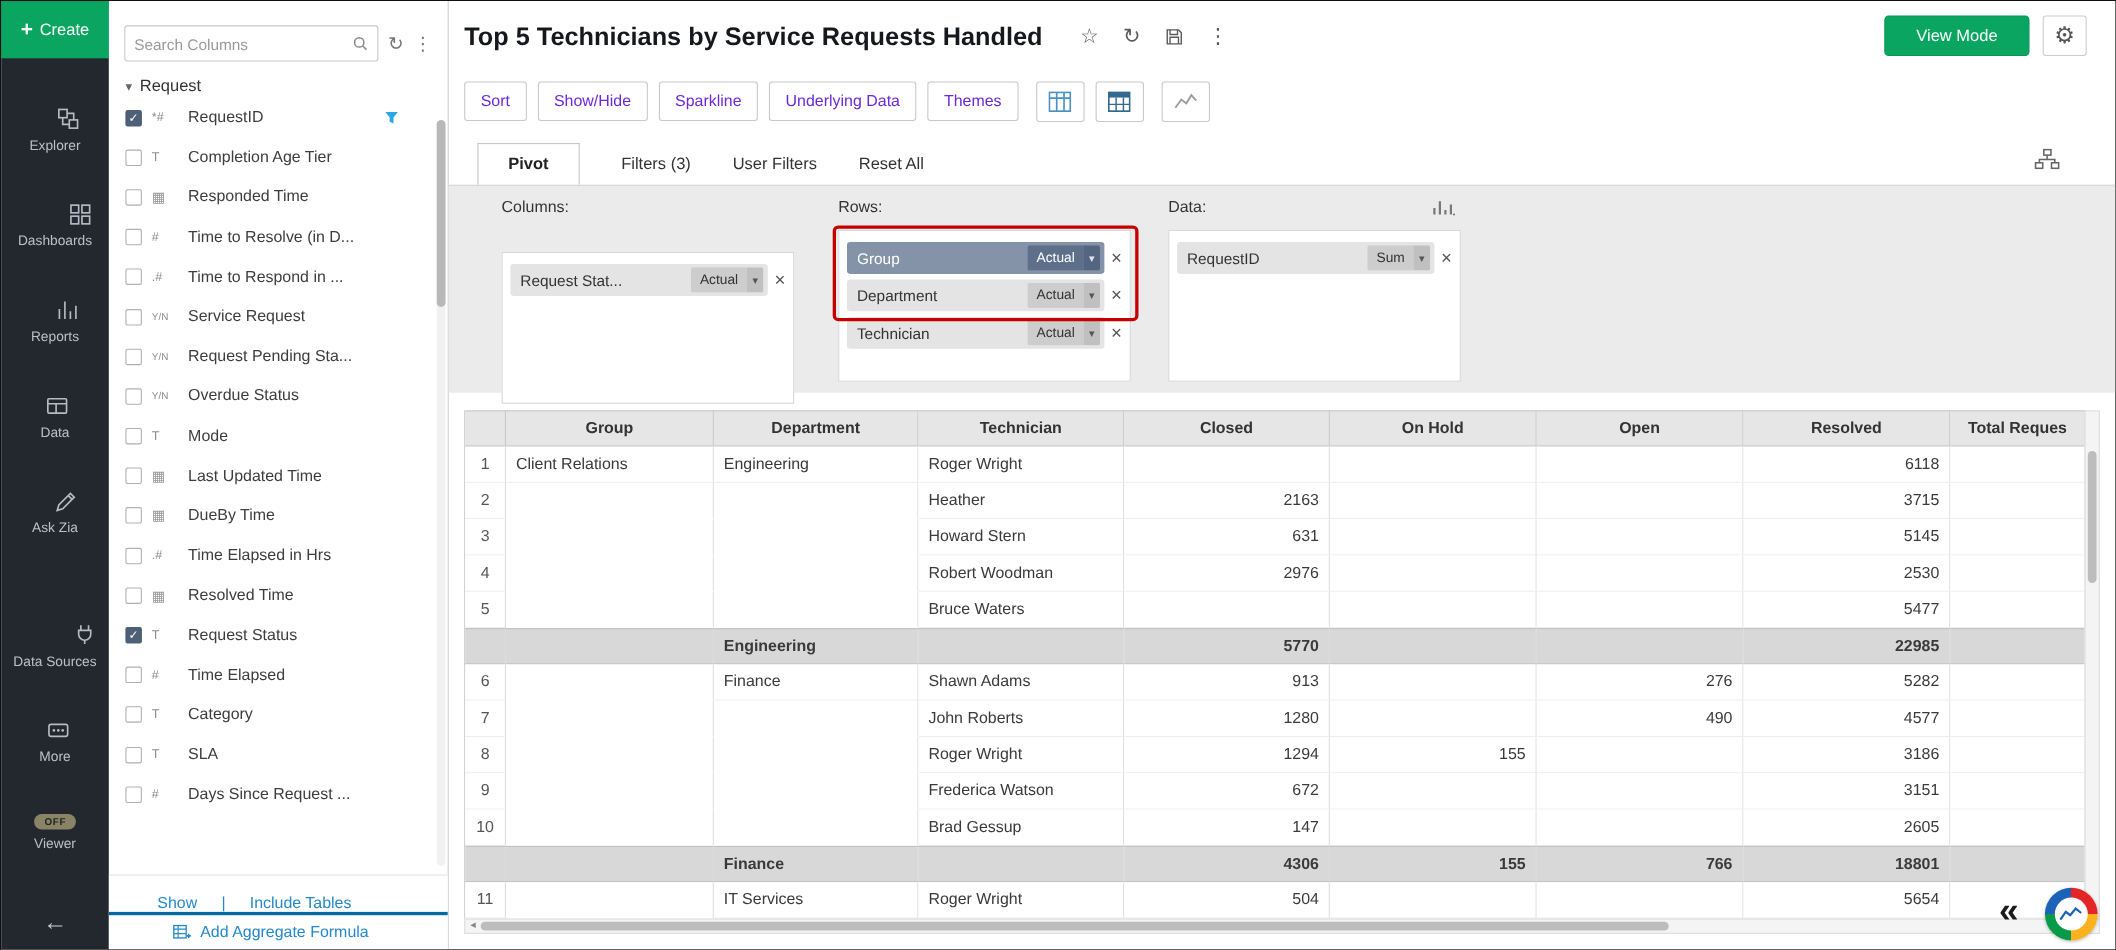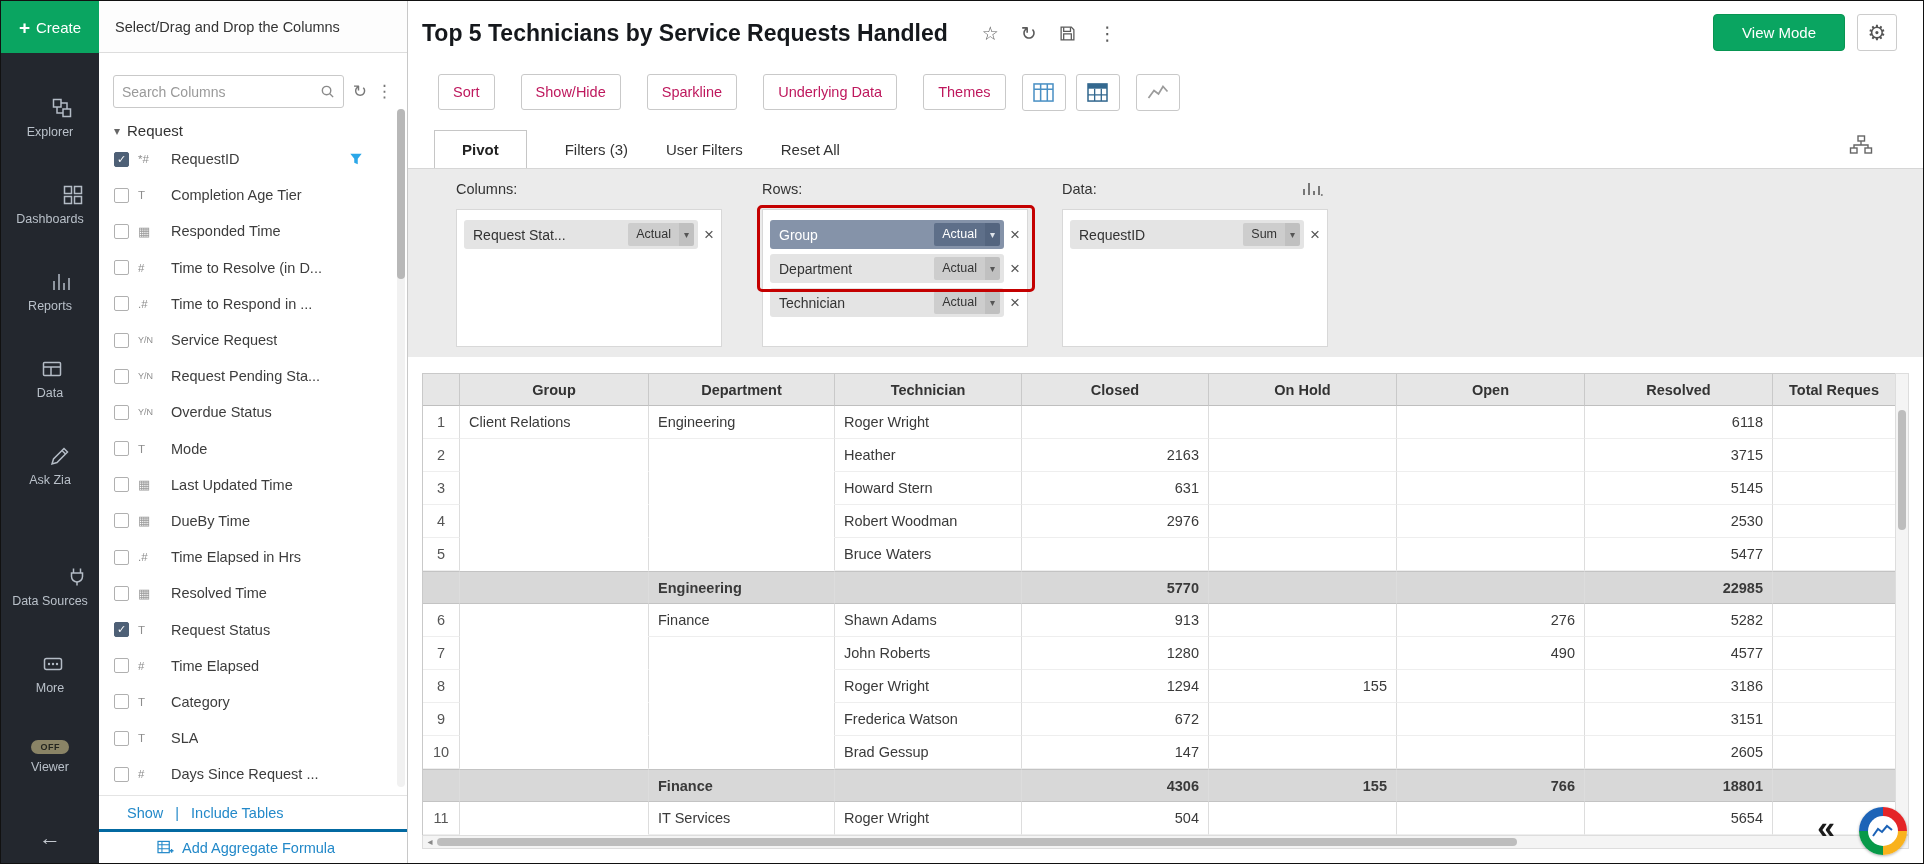--- a/index.html
+++ b/index.html
@@ -32,35 +32,35 @@
   .frow{height:36.2px;display:flex;align-items:center;padding-left:15px;gap:9px;cursor:pointer;}
   .cbx{width:15px;height:15px;border:1px solid #b0b0b0;border-radius:2px;flex:none;font-size:11px;color:#fff;display:flex;align-items:center;justify-content:center;background:#fff;}
   .cbx.on{background:#4e6076;border-color:#4e6076;}
   .ficon{width:24px;font-size:11.5px;color:#8d8d8d;flex:none;}
   .ficon.cal{font-size:13px;color:#9a9a9a;}
   .ficon.yn{font-size:9px;}
   .fname{font-size:14.5px;color:#3d3d3d;white-space:nowrap;overflow:hidden;}
   .funnel{margin-left:auto;margin-right:44px;flex:none;}
   .panel-scrollbar{position:absolute;right:2px;top:108px;bottom:76px;width:8px;background:#f1f1f1;border-radius:4px;}
   .panel-scrollbar .thumb{position:absolute;top:0;width:8px;height:170px;background:#b8b8b8;border-radius:4px;}
-  .show-row{position:absolute;bottom:34px;left:0;right:0;height:34px;border-top:1px solid #e4e4e4;display:flex;align-items:center;padding-left:28px;gap:12px;font-size:14.5px;background:#fff;}
+  .show-row{position:absolute;bottom:34px;left:0;right:0;height:34px;border-top:1px solid #e4e4e4;display:flex;align-items:flex-end;padding-left:44px;gap:22px;font-size:14.5px;background:#fff;}
   .addagg-row{position:absolute;bottom:0;left:0;right:0;height:34px;border-top:3px solid #0369a1;display:flex;align-items:center;padding-left:58px;gap:8px;font-size:14.5px;background:#fff;cursor:pointer;}
   .blue{color:#2389c9;cursor:pointer;}
   .sep{color:#2389c9;}
 
   
   .main{position:absolute;left:407px;top:0;right:0;bottom:0;background:#fff;}
   .titlebar{position:absolute;top:0;left:0;right:0;height:64px;display:flex;align-items:center;padding-left:14px;gap:22px;}
   .titlebar h1{font-size:23px;font-weight:700;color:#15181c;margin-right:12px;white-space:nowrap;}
   .tico{color:#5a5a5a;font-size:19px;cursor:pointer;line-height:1;}
   .viewmode{position:absolute;right:78px;top:13px;height:37px;padding:0 28px;background:#0aa561;color:#fff;border:1px solid #089552;border-radius:4px;font-size:15px;font-family:"Liberation Sans",sans-serif;cursor:pointer;}
   .gearbox{position:absolute;right:26px;top:13px;width:40px;height:37px;border:1px solid #ccc;border-radius:3px;display:flex;align-items:center;justify-content:center;font-size:21px;color:#555;cursor:pointer;}
 
   .toolbar{position:absolute;top:64px;left:0;right:0;height:54px;display:flex;align-items:center;padding-left:14px;gap:10px;}
-  .tbtn{border:1px solid #c9c9c9;border-radius:3px;background:#fff;padding:9px 14px;font-size:14.5px;color:#be185d;font-family:"Liberation Sans",sans-serif;cursor:pointer;margin-left:16px;}
+  .tbtn{border:1px solid #c9c9c9;border-radius:3px;background:#fff;padding:9px 14px;font-size:14.5px;color:#6d28d9;font-family:"Liberation Sans",sans-serif;cursor:pointer;}
   .ibtn{width:44px;height:37px;border:1px solid #c9c9c9;border-radius:3px;background:#fff;display:flex;align-items:center;justify-content:center;cursor:pointer;}
   .ibtn.gap{margin-left:6px;}
 
   .tabs{position:absolute;top:118px;left:0;right:0;height:49px;display:flex;align-items:flex-end;padding-left:26px;gap:38px;}
   .tab-active{height:38px;padding:0 27px;display:flex;align-items:center;border:1px solid #c6c6c6;border-bottom:none;background:#fff;font-weight:700;font-size:15px;color:#222;cursor:pointer;}
   .tab{margin-bottom:10px;font-size:15px;color:#333;cursor:pointer;}
   .reset{margin-bottom:10px;font-size:15px;}
   .sitemap{position:absolute;right:50px;top:134px;cursor:pointer;}
 
   .config{position:absolute;top:167px;left:0;right:0;height:189px;background:#ebebeb;border-top:1px solid #d6d6d6;}
@@ -166,23 +166,20 @@
       <span class="nav-label">More</span>
     </div>
     <div class="nav-item">
       <span class="off-pill">OFF</span>
       <span class="nav-label">Viewer</span>
     </div>
     <span class="back-arrow">←</span>
   </aside>
 
   <section class="fields-panel">
-    <div class="fp-header">
-      <span>Select/Drag and Drop the Columns</span>
-    </div>
     <div class="search-row">
       <div class="search-box">
         <input placeholder="Search Columns" style="">
         <svg width="15" height="15" viewBox="0 0 16 16">
             <circle cx="7" cy="7" r="4.5" fill="none" stroke="#8a8a8a" stroke-width="1.5"></circle>
             <line x1="10.5" y1="10.5" x2="14" y2="14" stroke="#8a8a8a" stroke-width="1.5"></line>
           </svg>
       </div>
       <span class="mini-icon">↻</span>
       <span class="mini-icon">⋮</span>
@@ -365,21 +362,21 @@
     <div class="config">
       <span class="shelf-label" style="left:48px;">Columns:</span>
       <span class="shelf-label" style="left:354px;">Rows:</span>
       <span class="shelf-label" style="left:654px;">Data:</span>
       <span class="data-shelf-icon">
         <svg width="22" height="16" viewBox="0 0 22 16">
             <path d="M3 14V8M8 14V2M13 14v-4M18 14V5" stroke="#777" stroke-width="2" fill="none"></path>
             <circle cx="20.8" cy="14" r="1" fill="#777"></circle>
           </svg>
       </span>
-      <div class="shelf-box" style="left:48px;">
+      <div class="shelf-box" style="left:48px;margin-top:20px;">
           <div class="chip-row">
             <span class="chip-body">
               <span class="chip-name">Request Stat...</span>
               <span class="agg">
                 <span class="agg-label">Actual</span>
                 <span class="agg-caret">▾</span>
               </span>
             </span>
             <span class="chip-x">×</span>
           </div>

